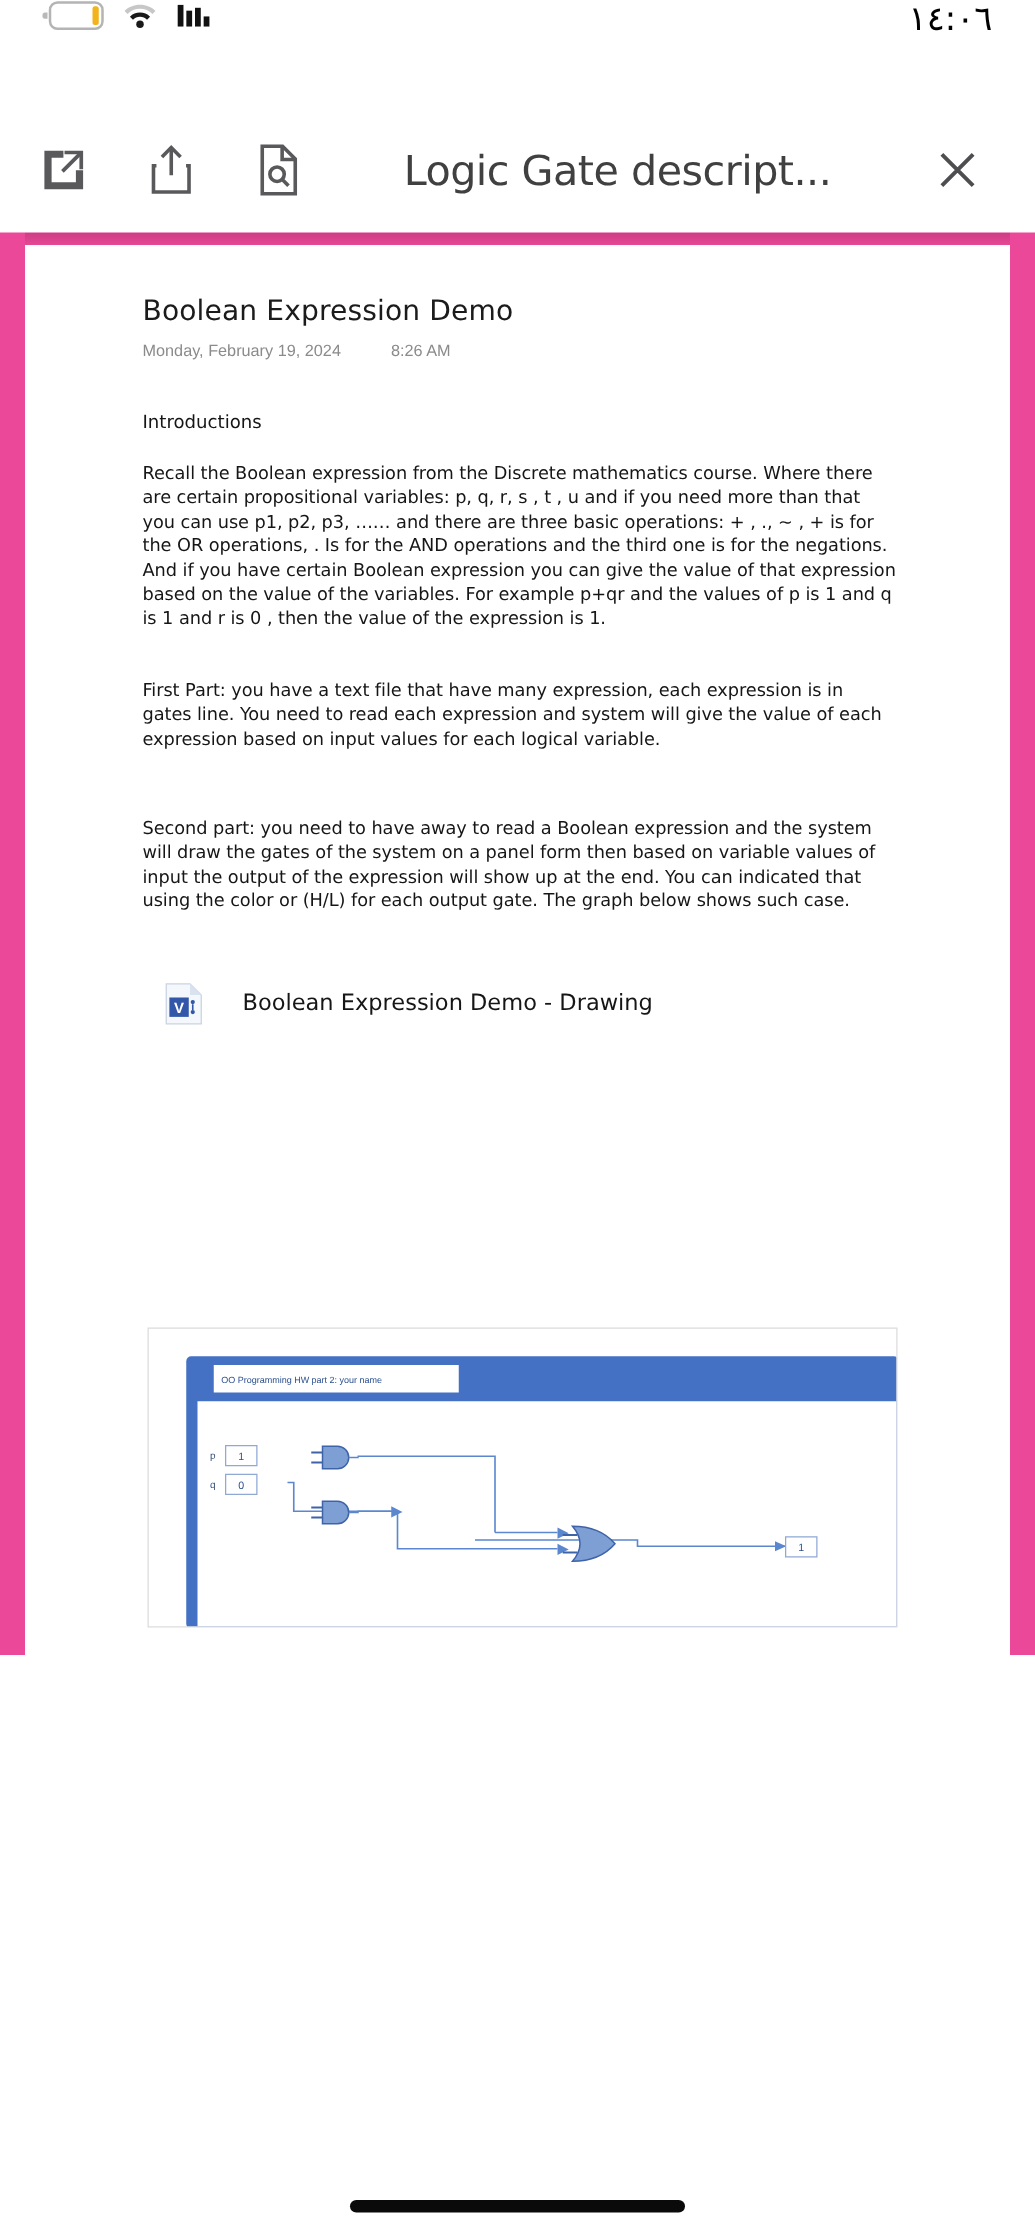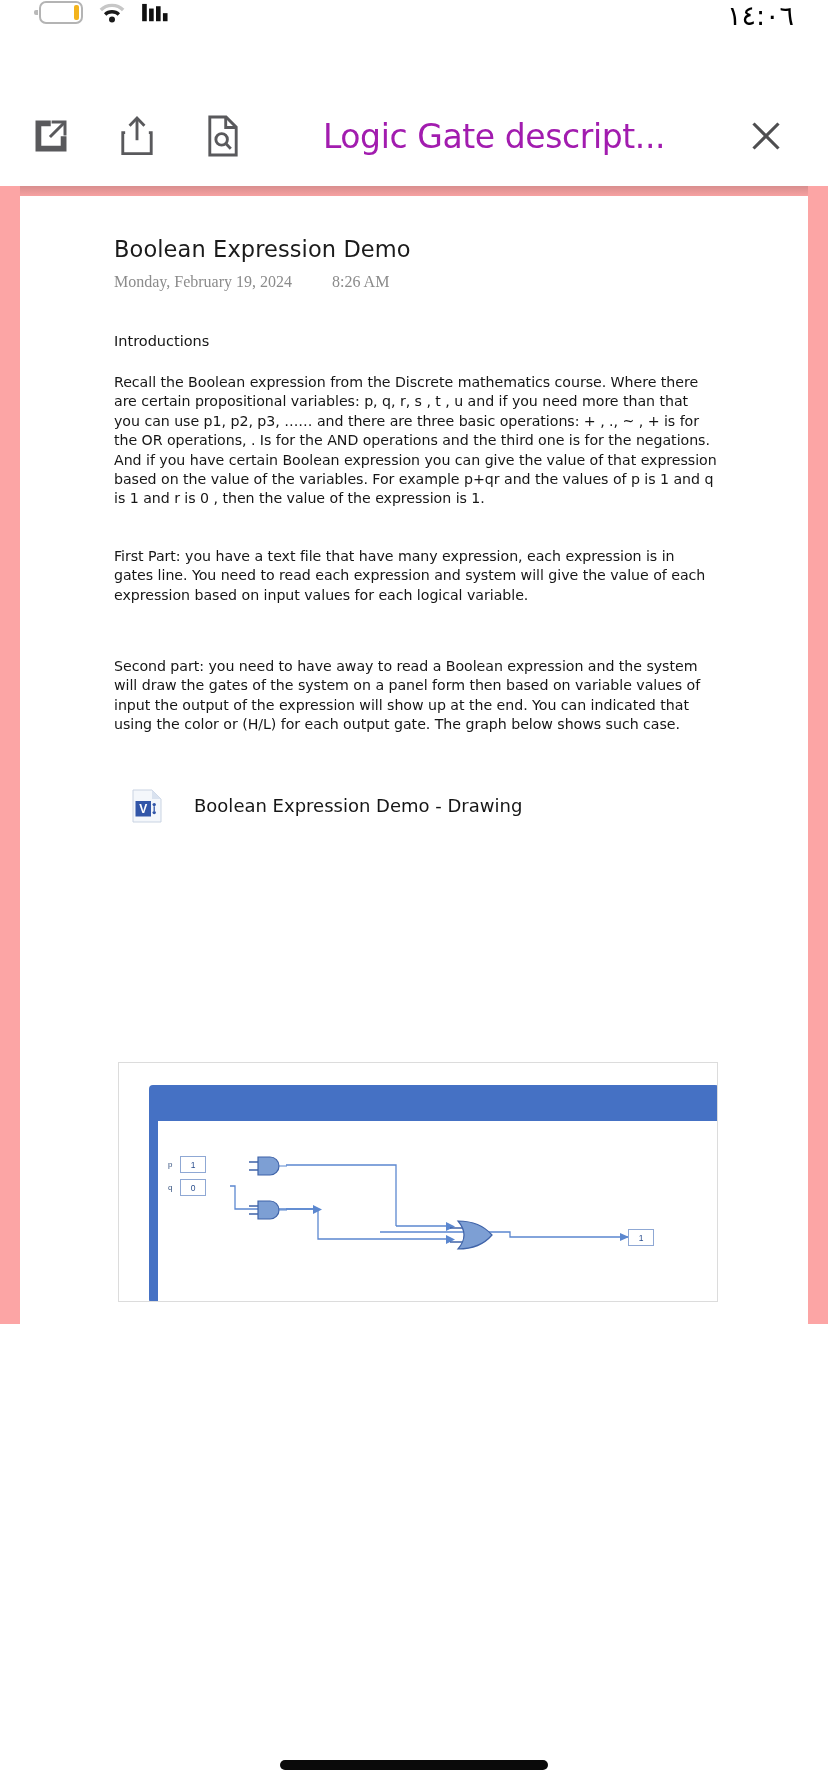--- a/index.html
+++ b/index.html
@@ -52,37 +52,37 @@
     width: 46px; height: 46px; flex: 0 0 auto;
     display: flex; align-items: center; justify-content: center;
     color: #59595c;
   }
   .tb-icon svg { display: block; }
   .tb-slot1 { margin-left: 28px; }
   .tb-slot2 { margin-left: 40px; }
   .tb-slot3 { margin-left: 40px; }
   .tb-title {
     flex: 1 1 auto; text-align: center;
-    font-size: 33px; color: #a21caf;
+    font-size: 33px; color: #404040;
     font-family: "DejaVu Sans", sans-serif;
     letter-spacing: -0.4px;
     padding-left: 4px;
     white-space: nowrap; overflow: hidden;
   }
   .tb-close {
     width: 56px; height: 56px; margin-right: 34px;
     display: flex; align-items: center; justify-content: center;
     color: #4e4e50;
   }
 
   
   .viewer {
     position: absolute; top: 186px; left: 0;
     width: 828px; height: 1138px;
-    background: #fca5a5;
+    background: #ec4899;
     overflow: hidden;
   }
   .page-shadow {
     position: absolute; top: 0; left: 20px;
     width: 788px; height: 12px;
     background: linear-gradient(to bottom, rgba(0,0,0,0.14), rgba(0,0,0,0));
   }
 
   
   .doc-card {
@@ -93,22 +93,22 @@
   .doc-inner { padding: 40px 90px 0 94px; }
 
   .doc-title {
     font-family: "DejaVu Sans", sans-serif;
     font-size: 22.5px; color: #1b1b1b; font-weight: 400;
     letter-spacing: 0.1px;
   }
   .doc-meta {
     margin-top: 11px;
     display: flex; align-items: center;
-    font-size: 16px; color: #8b8b8b;
-    font-family: Liberation Serif, serif;
+    font-size: 13px; color: #8b8b8b;
+    font-family: Liberation Sans, sans-serif;
   }
   .doc-meta .meta-time { margin-left: 40px; }
 
   .sec-head {
     margin-top: 42px;
     font-size: 14.5px; color: #161616;
     font-family: "DejaVu Sans", sans-serif;
   }
   .para {
     margin-top: 24px;
@@ -326,20 +326,25 @@
           <circle cx="22.2" cy="15.6" r="1.7" fill="#3256a8"></circle>
           <circle cx="22.2" cy="23.6" r="1.7" fill="#3256a8"></circle>
           <path d="M22.2 17.3v4.6" stroke="#3256a8" stroke-width="1.3"></path>
         </svg>
         <div class="attach-label">Boolean Expression Demo - Drawing</div>
       </div>
     </div>
 
     <div class="drawing-frame">
       <div class="app-window">
+        <div class="app-titlebar">
+          <div class="app-titlefield">
+            <span>OO Programming HW part 2: your name</span>
+          </div>
+        </div>
         <div class="app-canvas">
 
           <svg class="wire-svg" width="561" height="182" viewBox="0 0 561 182" fill="none">
             <g stroke="#5b87cf" stroke-width="1.3" fill="none">
 
               <path d="M128 44 H238 V105"></path>
               <path d="M238 105 H288"></path>
 
               <path d="M72 65 H77 V88 H155"></path>
 

